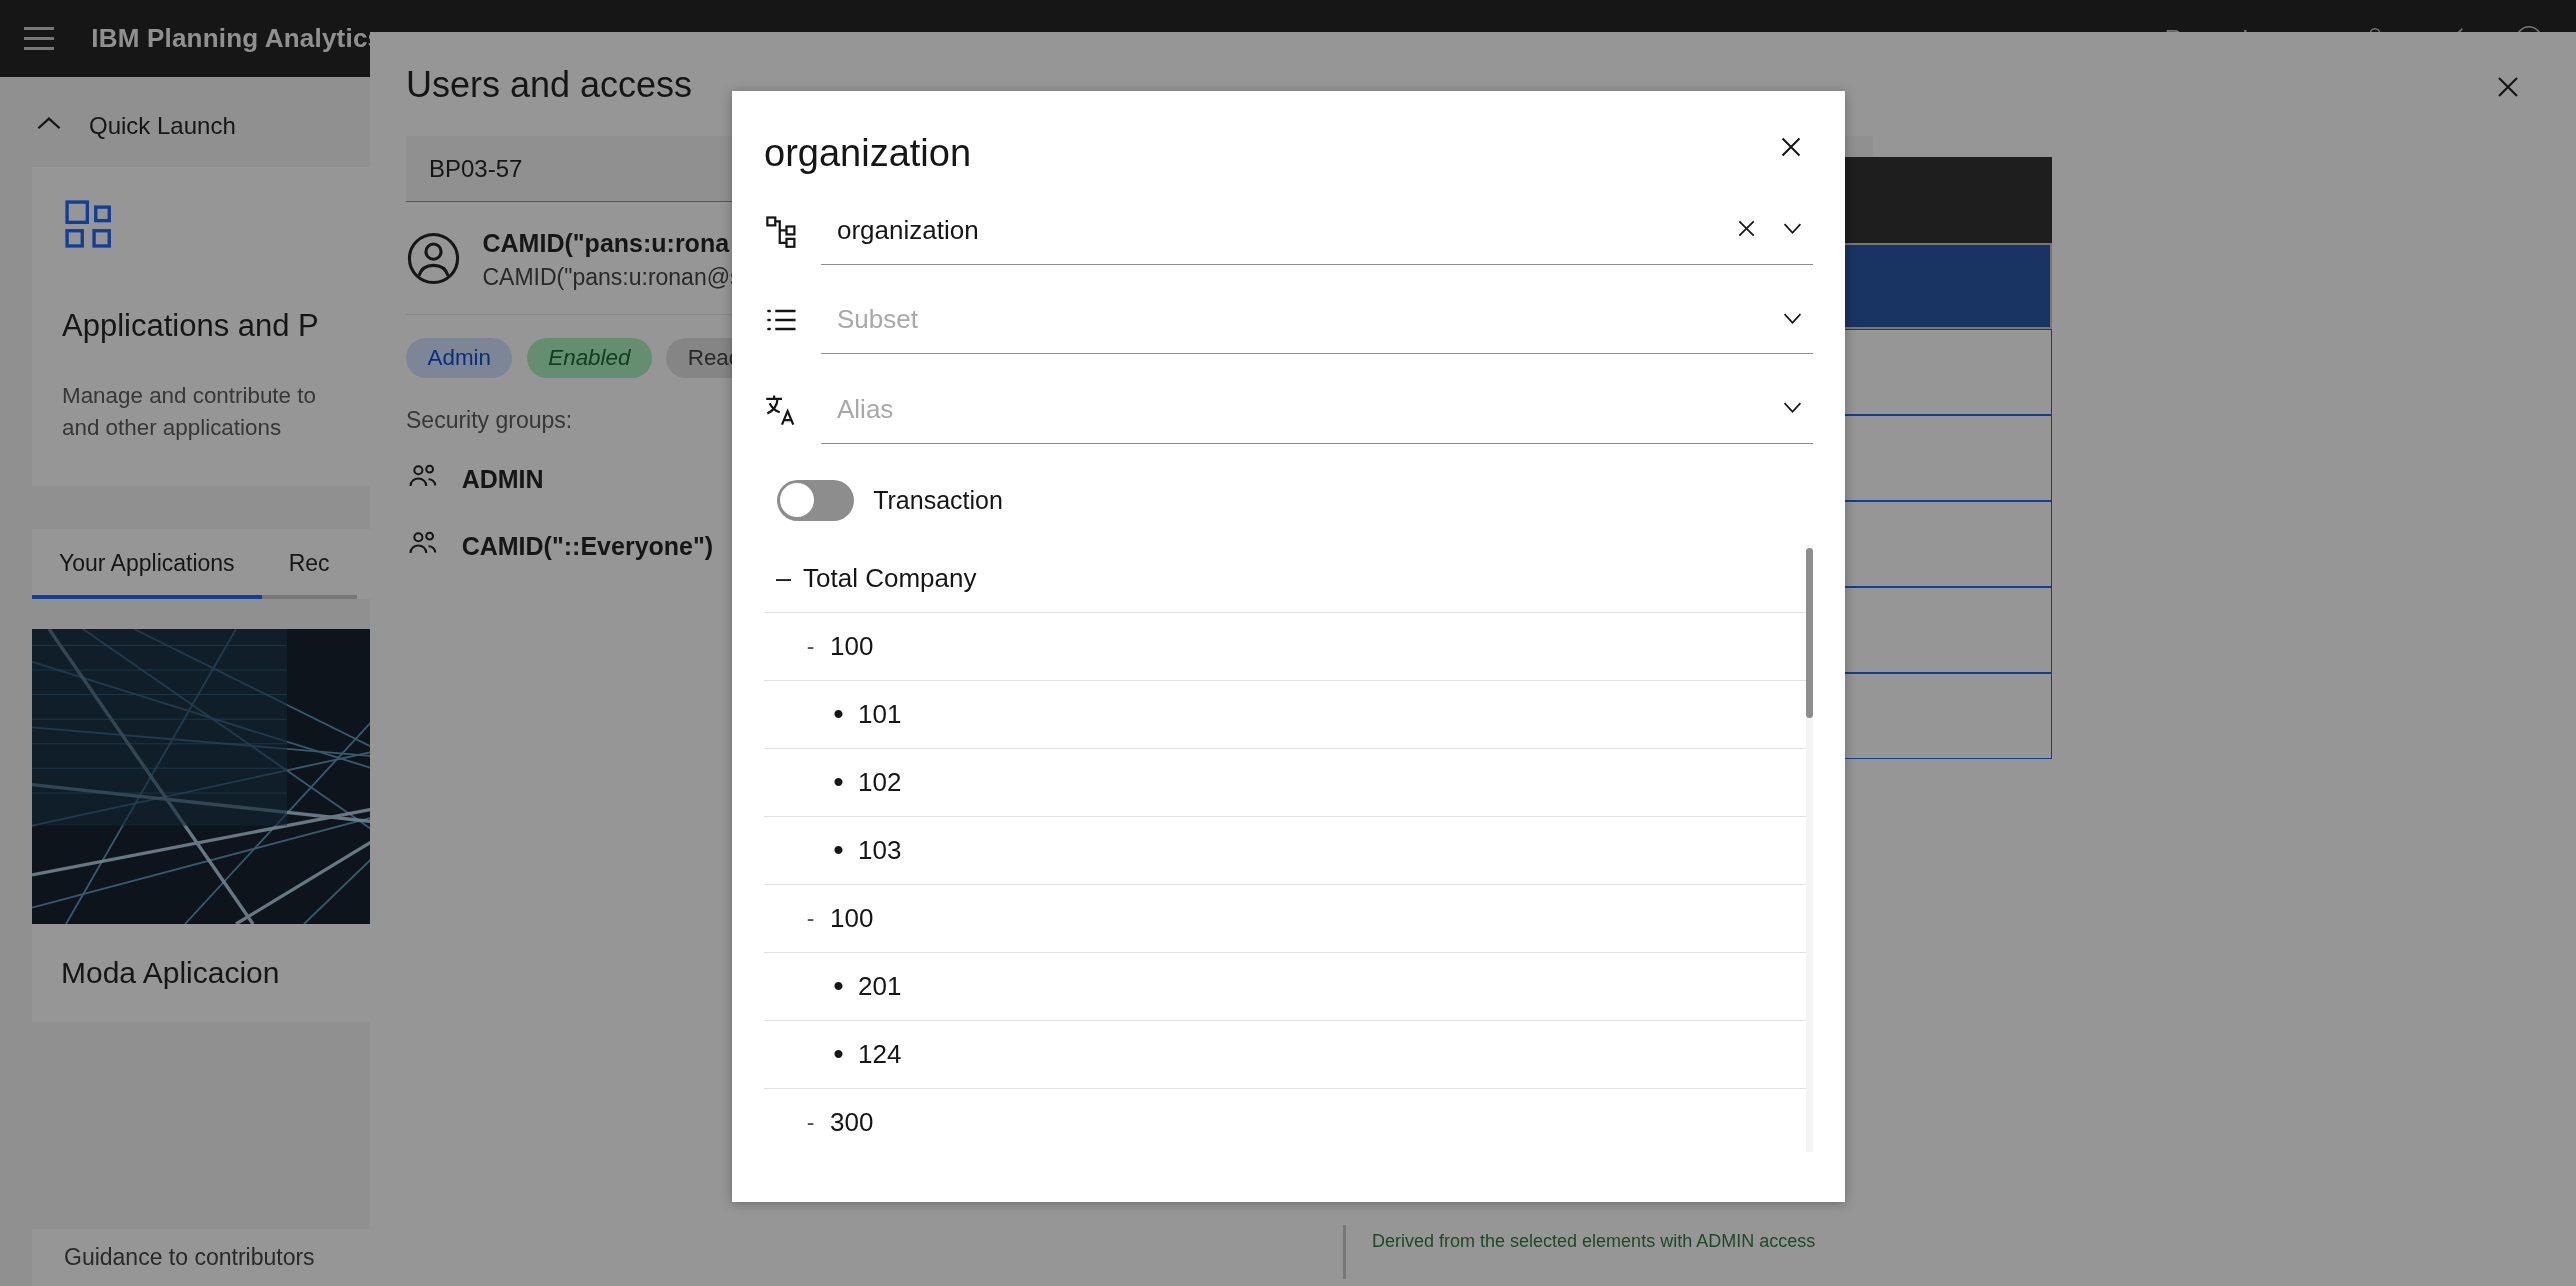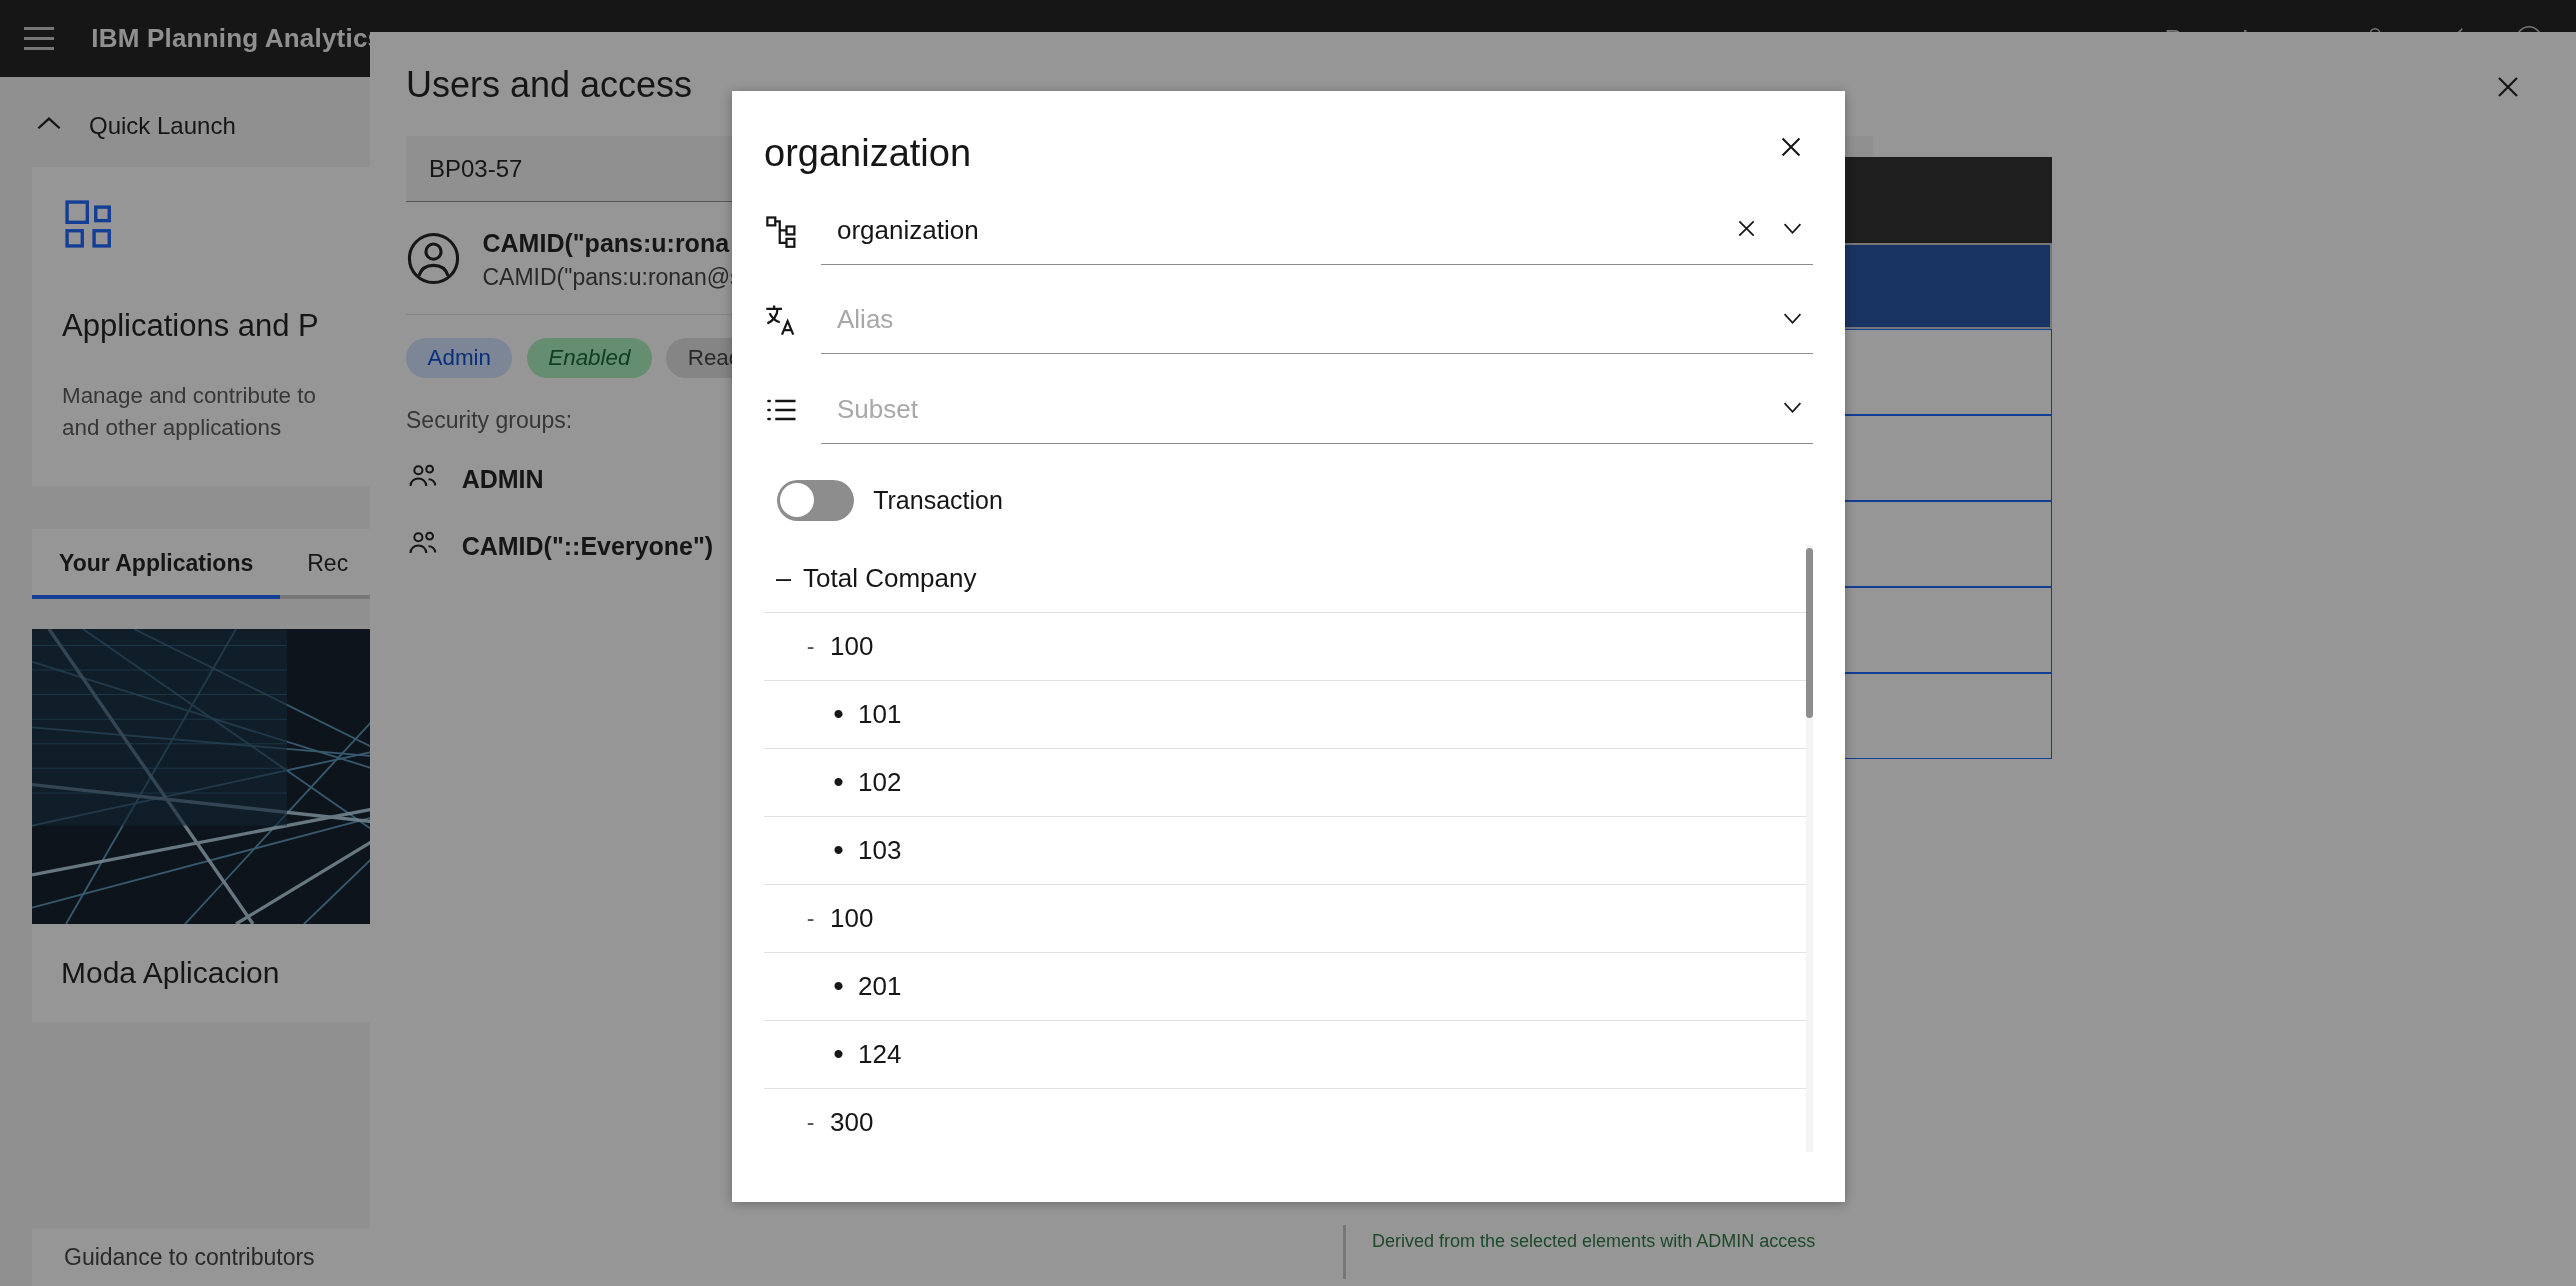--- a/index.html
+++ b/index.html
@@ -35,21 +35,21 @@
 
   .ql-card {
     margin: 0 32px; background:#fff; padding: 30px 30px 41px 30px; width: 680px;
   }
   .ql-card .cardicon { margin-bottom: 54px; }
   .ql-card h2 { font-size:31px; font-weight:400; color:#161616; margin-bottom: 36px; white-space: nowrap;}
   .ql-card p { font-size:22.4px; color:#525252; line-height:1.45; }
 
   .tabs { display:flex; margin: 43px 32px 0 32px; background: #fff; width: 680px; }
   .tab { font-size:23px; padding: 21.5px 27px 18px 27px; color:#161616; border-bottom: 4.5px solid #c6c6c6; }
-  .tab.active { font-weight:700; border-bottom-color:#0f62fe; }
+  .tab.active { font-weight:400; border-bottom-color:#0f62fe; }
 
   .appcard { margin: 30px 32px 0 32px; width: 680px; background:#fff; }
   .thumb { width: 100%; height: 295px; position:relative; overflow:hidden; background:#06121f; }
   .appcard h3 { font-size: 30px; font-weight:400; color:#161616; padding: 32px 29px; }
 
   .guidance-row { position:absolute; bottom: 0px; left: 32px; right: 32px; display:flex; gap: 34px;}
   .guidance { background:#fff; height: 57px; width: 912px; display:flex; align-items:center; padding-left:32px;
               font-size:23px; color:#393939; }
 
   
@@ -421,56 +421,56 @@
             <svg viewBox="0 0 32 32" fill="none" stroke="#161616" stroke-width="2.4">
                 <path d="M5 10l11 12 11-12"></path>
               </svg>
           </span>
         </span>
       </div>
     </div>
 
     <div class="field">
       <span class="ficon">
+        <svg viewBox="0 0 32 32" fill="none" stroke="#161616" stroke-width="2.4">
+          <path d="M4 8h1M4 16h1M4 24h1" stroke-linecap="round"></path>
+          <path d="M10 8h18M10 16h18M10 24h18"></path>
+        </svg>
+      </span>
+      <div class="fbox">
+        <span class="fval ph">Subset</span>
+        <span class="facts">
+          <span>
+            <svg viewBox="0 0 32 32" fill="none" stroke="#161616" stroke-width="2.4">
+                <path d="M5 10l11 12 11-12"></path>
+              </svg>
+          </span>
+        </span>
+      </div>
+    </div>
+
+    <div class="field">
+      <span class="ficon">
         <svg viewBox="0 0 32 32" fill="none" stroke="#161616" stroke-width="2">
           <path d="M2 6h14M9 3v3M12 6c0 6-4 11-9 13M5 10c2 4 5 7 9 8"></path>
           <path d="M16 29l5-12 5 12M18 25h6"></path>
         </svg>
       </span>
       <div class="fbox">
         <span class="fval ph">Alias</span>
         <span class="facts">
           <span>
             <svg viewBox="0 0 32 32" fill="none" stroke="#161616" stroke-width="2.4">
                 <path d="M5 10l11 12 11-12"></path>
               </svg>
           </span>
         </span>
       </div>
     </div>
 
-    <div class="field">
-      <span class="ficon">
-        <svg viewBox="0 0 32 32" fill="none" stroke="#161616" stroke-width="2.4">
-          <path d="M4 8h1M4 16h1M4 24h1" stroke-linecap="round"></path>
-          <path d="M10 8h18M10 16h18M10 24h18"></path>
-        </svg>
-      </span>
-      <div class="fbox">
-        <span class="fval ph">Subset</span>
-        <span class="facts">
-          <span>
-            <svg viewBox="0 0 32 32" fill="none" stroke="#161616" stroke-width="2.4">
-                <path d="M5 10l11 12 11-12"></path>
-              </svg>
-          </span>
-        </span>
-      </div>
-    </div>
-
     <div class="searchrow">
       <div class="toggle-wrap">
         <div class="toggle">
             <div class="knob"></div>
           </div>
         <div class="toggle-label">Transaction</div>
       </div>
     </div>
 
     <div class="tree">

